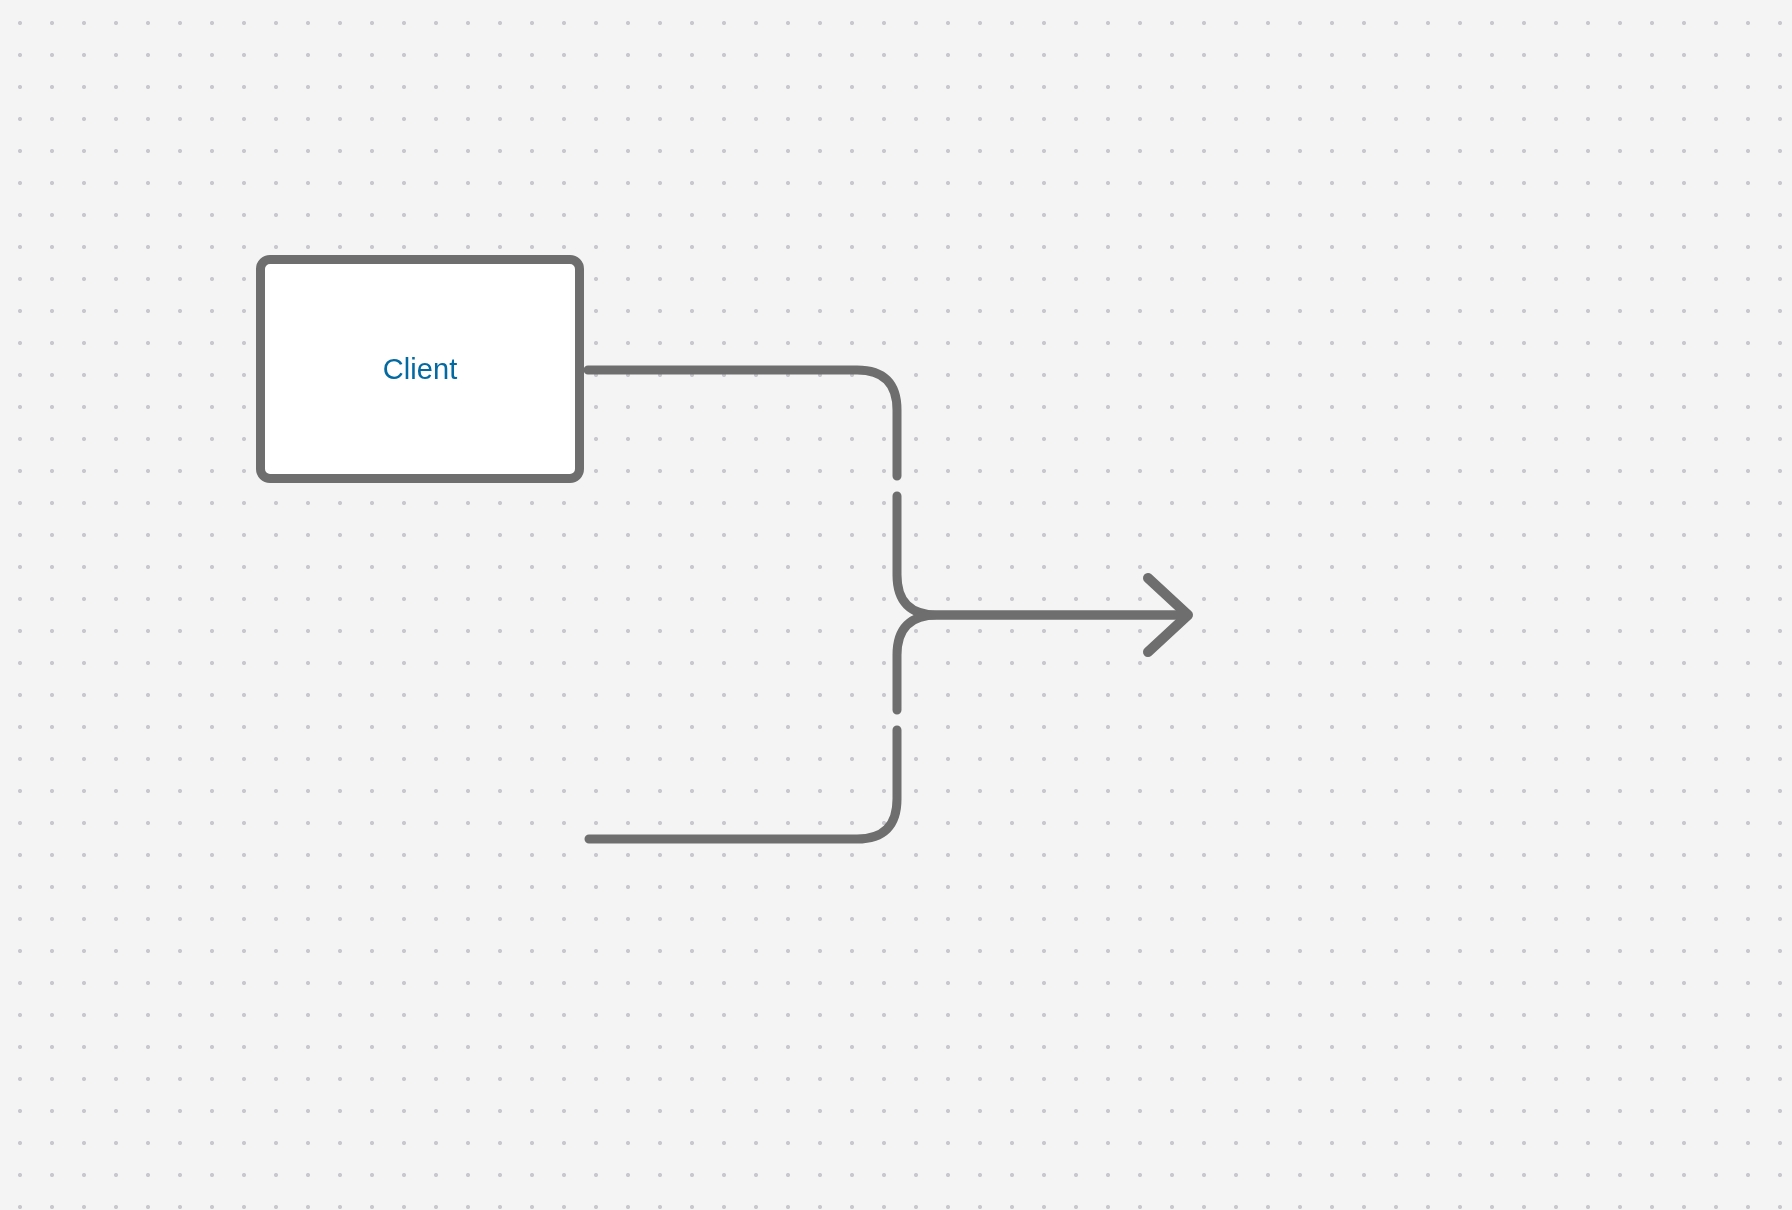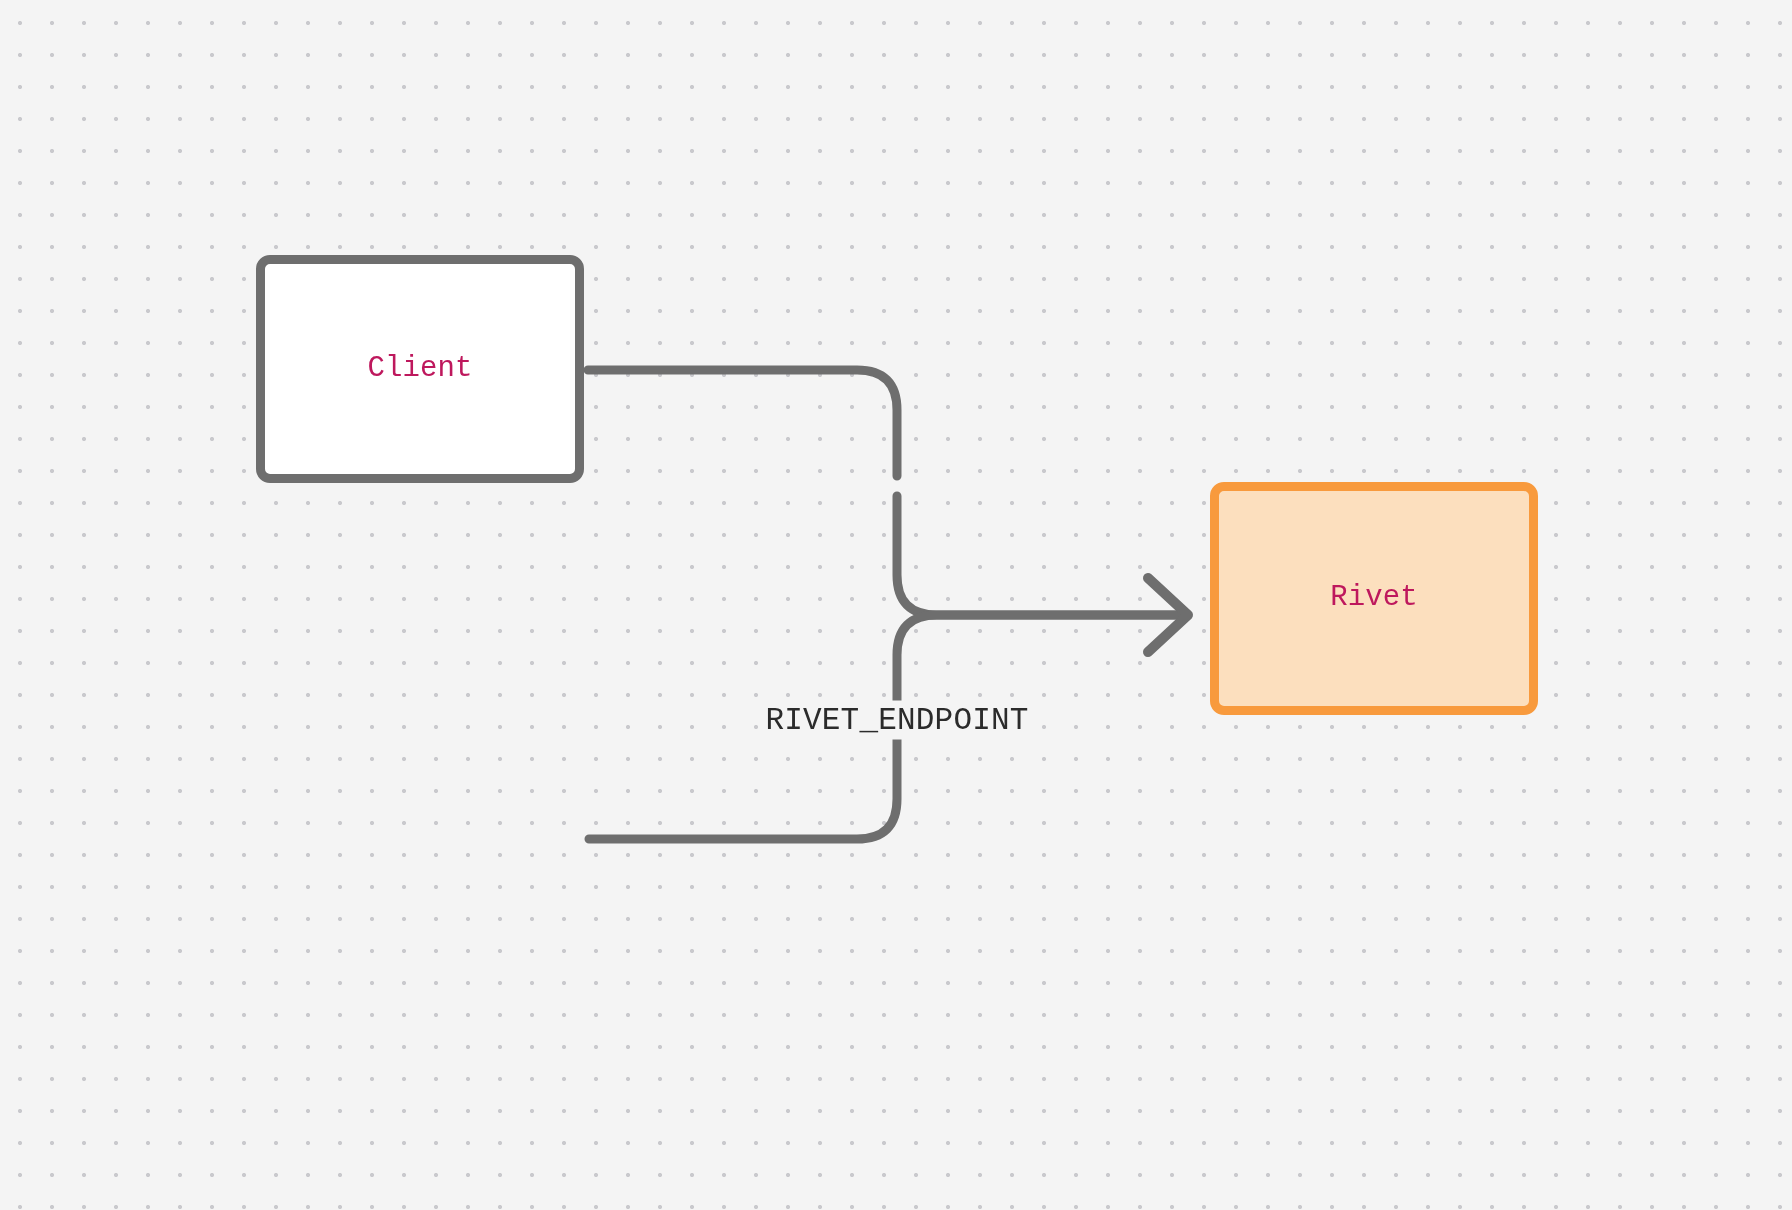--- a/index.html
+++ b/index.html
@@ -34,23 +34,23 @@
     display: flex;
     align-items: center;
     justify-content: center;
     border-radius: 14px;
     border-style: solid;
     text-align: center;
   }
   .node-label {
     font-size: 29px;
     line-height: 1.2;
-    color: #be185d;
+    color: #0369a1;
     letter-spacing: 0.1px;
-    font-family: Liberation Mono, monospace;
+    font-family: Liberation Sans, sans-serif;
     white-space: nowrap;
   }
   #node-client {
     left: 256px;
     top: 255px;
     width: 328px;
     height: 228px;
     background: #ffffff;
     border-color: #6e6e6e;
     border-width: 9px;
@@ -105,20 +105,16 @@
     <path d="M 589 839 L 857 839 Q 897 839 897 799 L 897 730 M 897 710 L 897 655 Q 897 615 937 615 L 1185 615" fill="none" stroke="#6e6e6e" stroke-width="9" stroke-linecap="round"></path>
 
     <path d="M 1148 578 L 1188 615 L 1148 652" fill="none" stroke="#6e6e6e" stroke-width="10" stroke-linecap="round" stroke-linejoin="round"></path>
   </svg>
 
   <div class="node" id="node-client">
     <span class="node-label">Client</span>
   </div>
 
 
-  <div class="node" id="node-rivet">
-    <span class="node-label">Rivet</span>
-  </div>
 
 
-  <div class="edge-label" id="label-endpoint">RIVET_ENDPOINT</div>
 
 </div>
 
 </body></html>

